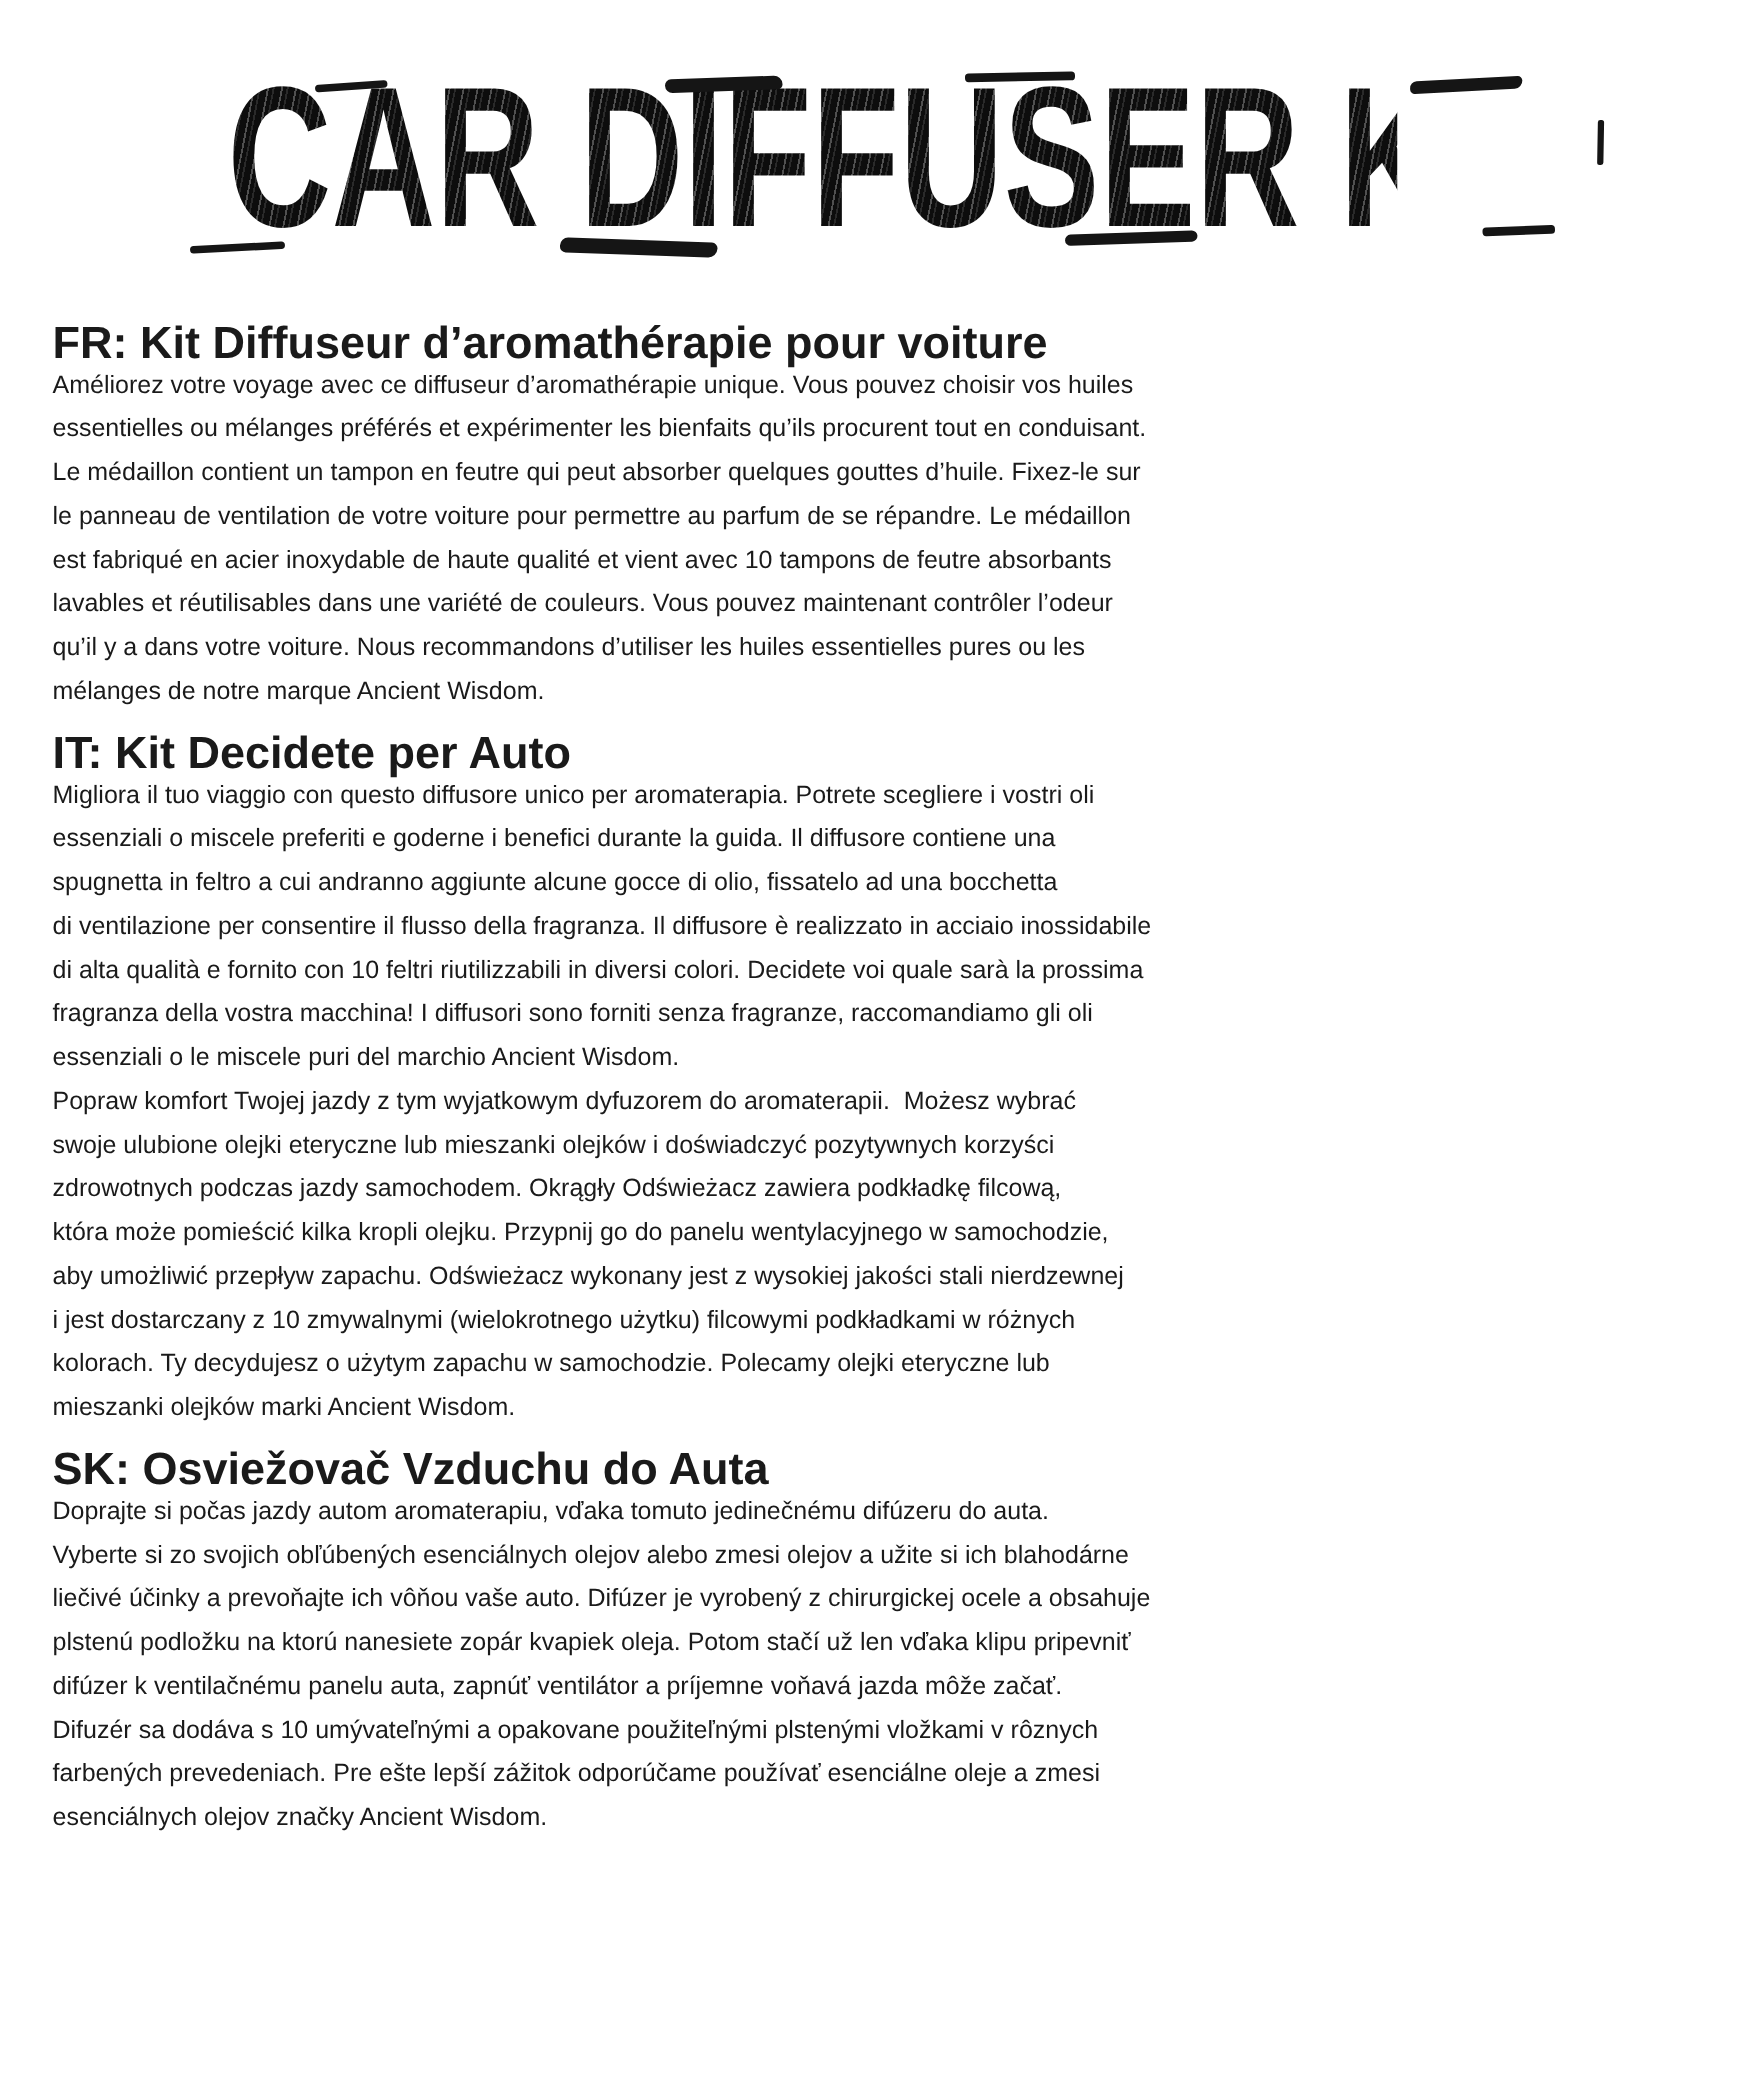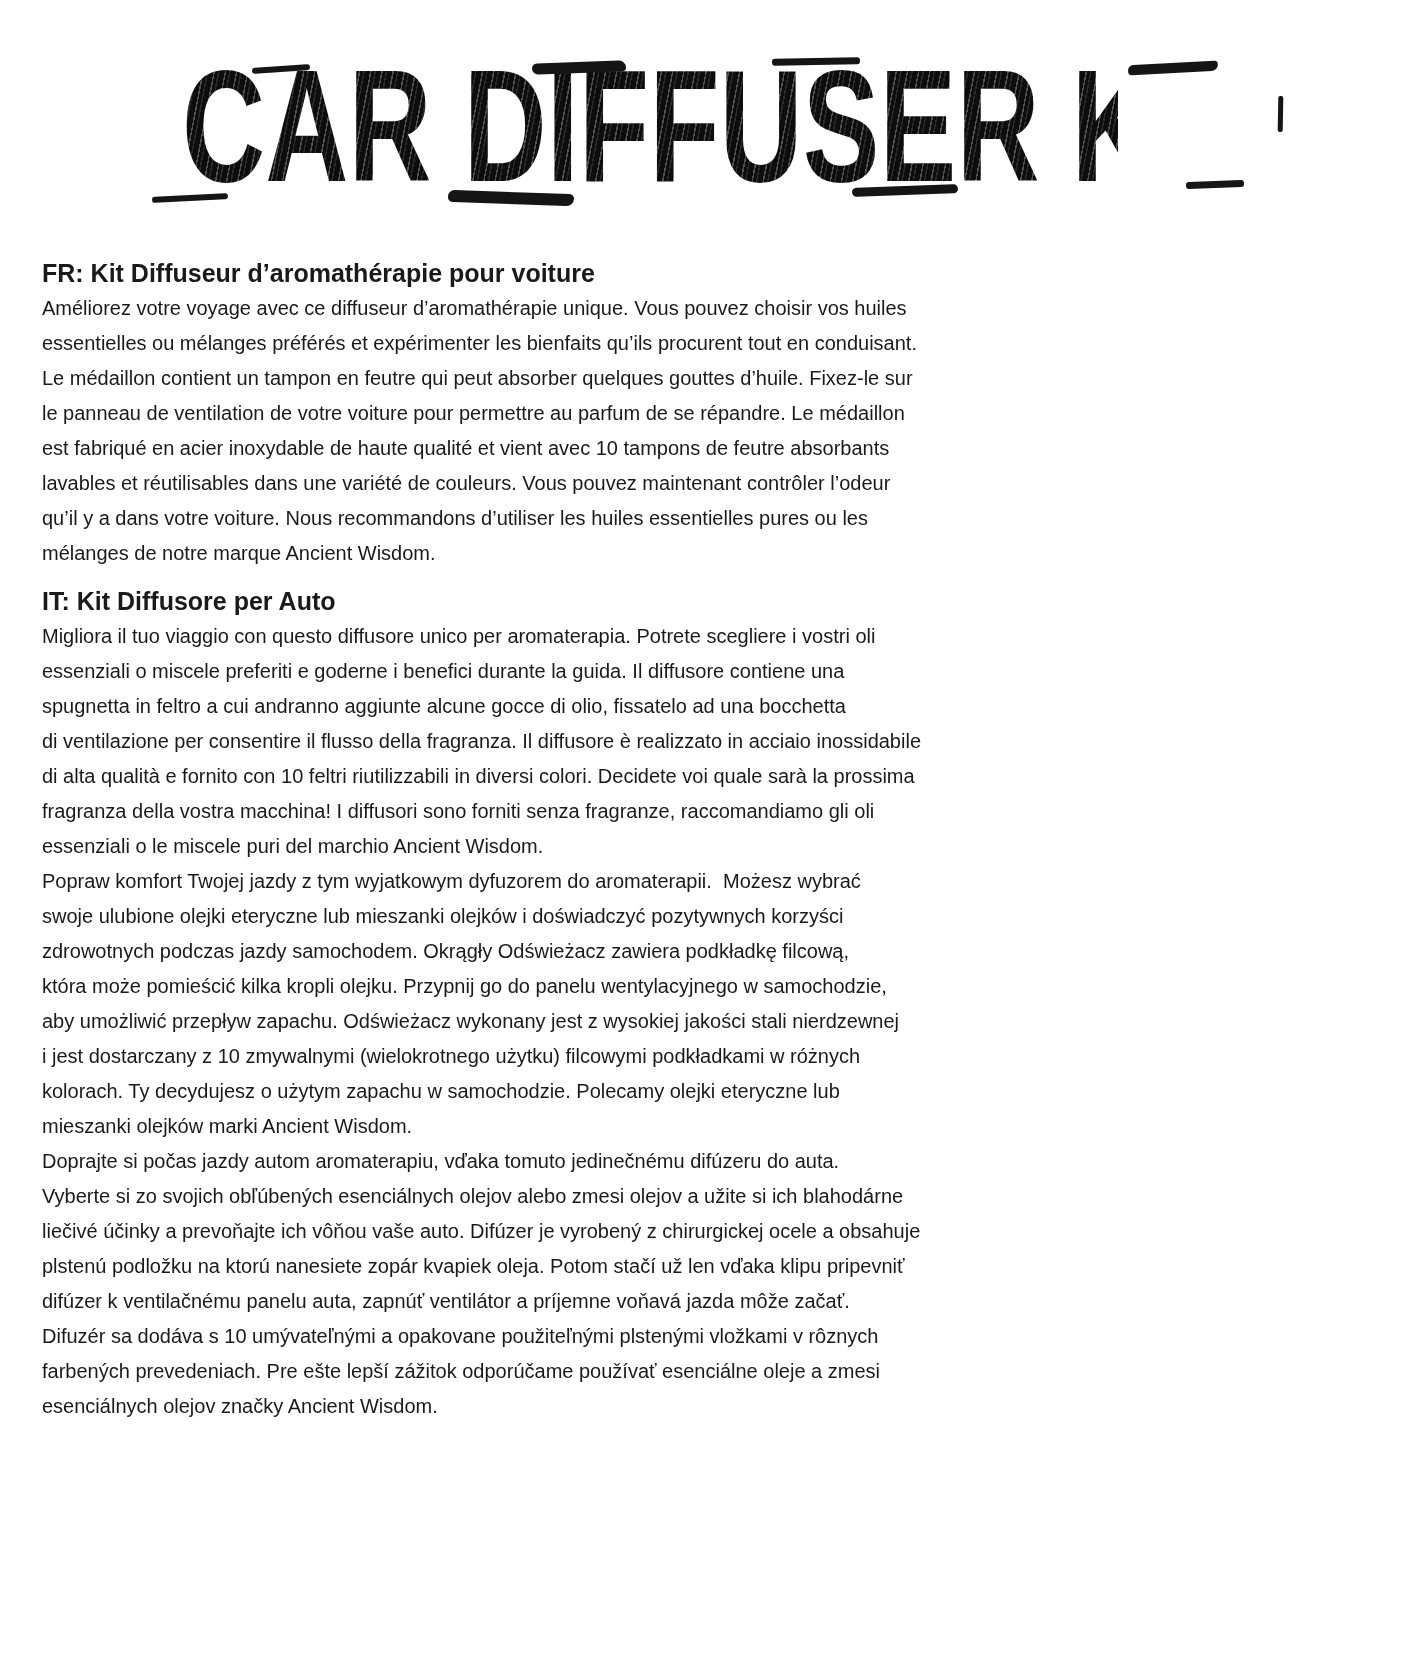--- a/index.html
+++ b/index.html
@@ -51,21 +51,21 @@
   .tick { left: 1278px; top: 96px; width: 5px; height: 36px; transform: rotate(1deg); border-radius: 2px; }
 
   
   .content {
     margin-top: 36px;
     padding-left: 42px;
     padding-right: 10px;
     width: 1410px;
   }
   .lang-section h2 {
-    font-size: 25px;
+    font-size: 36px;
     line-height: 35px;
     font-weight: bold;
     margin: 13px 0 0 0;
     white-space: pre-wrap;
   }
   .lang-section:first-child h2 { margin-top: 0; }
   .lang-section p {
     font-size: 20px;
     line-height: 35px;
     margin: 0;
@@ -98,21 +98,21 @@
 essentielles ou mélanges préférés et expérimenter les bienfaits qu’ils procurent tout en conduisant.
 Le médaillon contient un tampon en feutre qui peut absorber quelques gouttes d’huile. Fixez-le sur
 le panneau de ventilation de votre voiture pour permettre au parfum de se répandre. Le médaillon
 est fabriqué en acier inoxydable de haute qualité et vient avec 10 tampons de feutre absorbants
 lavables et réutilisables dans une variété de couleurs. Vous pouvez maintenant contrôler l’odeur
 qu’il y a dans votre voiture. Nous recommandons d’utiliser les huiles essentielles pures ou les
 mélanges de notre marque Ancient Wisdom.</p>
     </section>
 
     <section class="lang-section">
-      <h2>IT: Kit Diffusore per Auto</h2>
+      <h2>IT: Kit Decidete per Auto</h2>
       <p>Migliora il tuo viaggio con questo diffusore unico per aromaterapia. Potrete scegliere i vostri oli
 essenziali o miscele preferiti e goderne i benefici durante la guida. Il diffusore contiene una
 spugnetta in feltro a cui andranno aggiunte alcune gocce di olio, fissatelo ad una bocchetta
 di ventilazione per consentire il flusso della fragranza. Il diffusore è realizzato in acciaio inossidabile
 di alta qualità e fornito con 10 feltri riutilizzabili in diversi colori. Decidete voi quale sarà la prossima
 fragranza della vostra macchina! I diffusori sono forniti senza fragranze, raccomandiamo gli oli
 essenziali o le miscele puri del marchio Ancient Wisdom.</p>
     </section>
 
     <section class="lang-section">
@@ -120,20 +120,21 @@
 swoje ulubione olejki eteryczne lub mieszanki olejków i doświadczyć pozytywnych korzyści
 zdrowotnych podczas jazdy samochodem. Okrągły Odświeżacz zawiera podkładkę filcową,
 która może pomieścić kilka kropli olejku. Przypnij go do panelu wentylacyjnego w samochodzie,
 aby umożliwić przepływ zapachu. Odświeżacz wykonany jest z wysokiej jakości stali nierdzewnej
 i jest dostarczany z 10 zmywalnymi (wielokrotnego użytku) filcowymi podkładkami w różnych
 kolorach. Ty decydujesz o użytym zapachu w samochodzie. Polecamy olejki eteryczne lub
 mieszanki olejków marki Ancient Wisdom.</p>
     </section>
 
     <section class="lang-section">
+      <h2>SK: Osviežovač Vzduchu do Auta</h2>
       <p>Doprajte si počas jazdy autom aromaterapiu, vďaka tomuto jedinečnému difúzeru do auta.
 Vyberte si zo svojich obľúbených esenciálnych olejov alebo zmesi olejov a užite si ich blahodárne
 liečivé účinky a prevoňajte ich vôňou vaše auto. Difúzer je vyrobený z chirurgickej ocele a obsahuje
 plstenú podložku na ktorú nanesiete zopár kvapiek oleja. Potom stačí už len vďaka klipu pripevniť
 difúzer k ventilačnému panelu auta, zapnúť ventilátor a príjemne voňavá jazda môže začať.
 Difuzér sa dodáva s 10 umývateľnými a opakovane použiteľnými plstenými vložkami v rôznych
 farbených prevedeniach. Pre ešte lepší zážitok odporúčame používať esenciálne oleje a zmesi
 esenciálnych olejov značky Ancient Wisdom.</p>
     </section>
 

